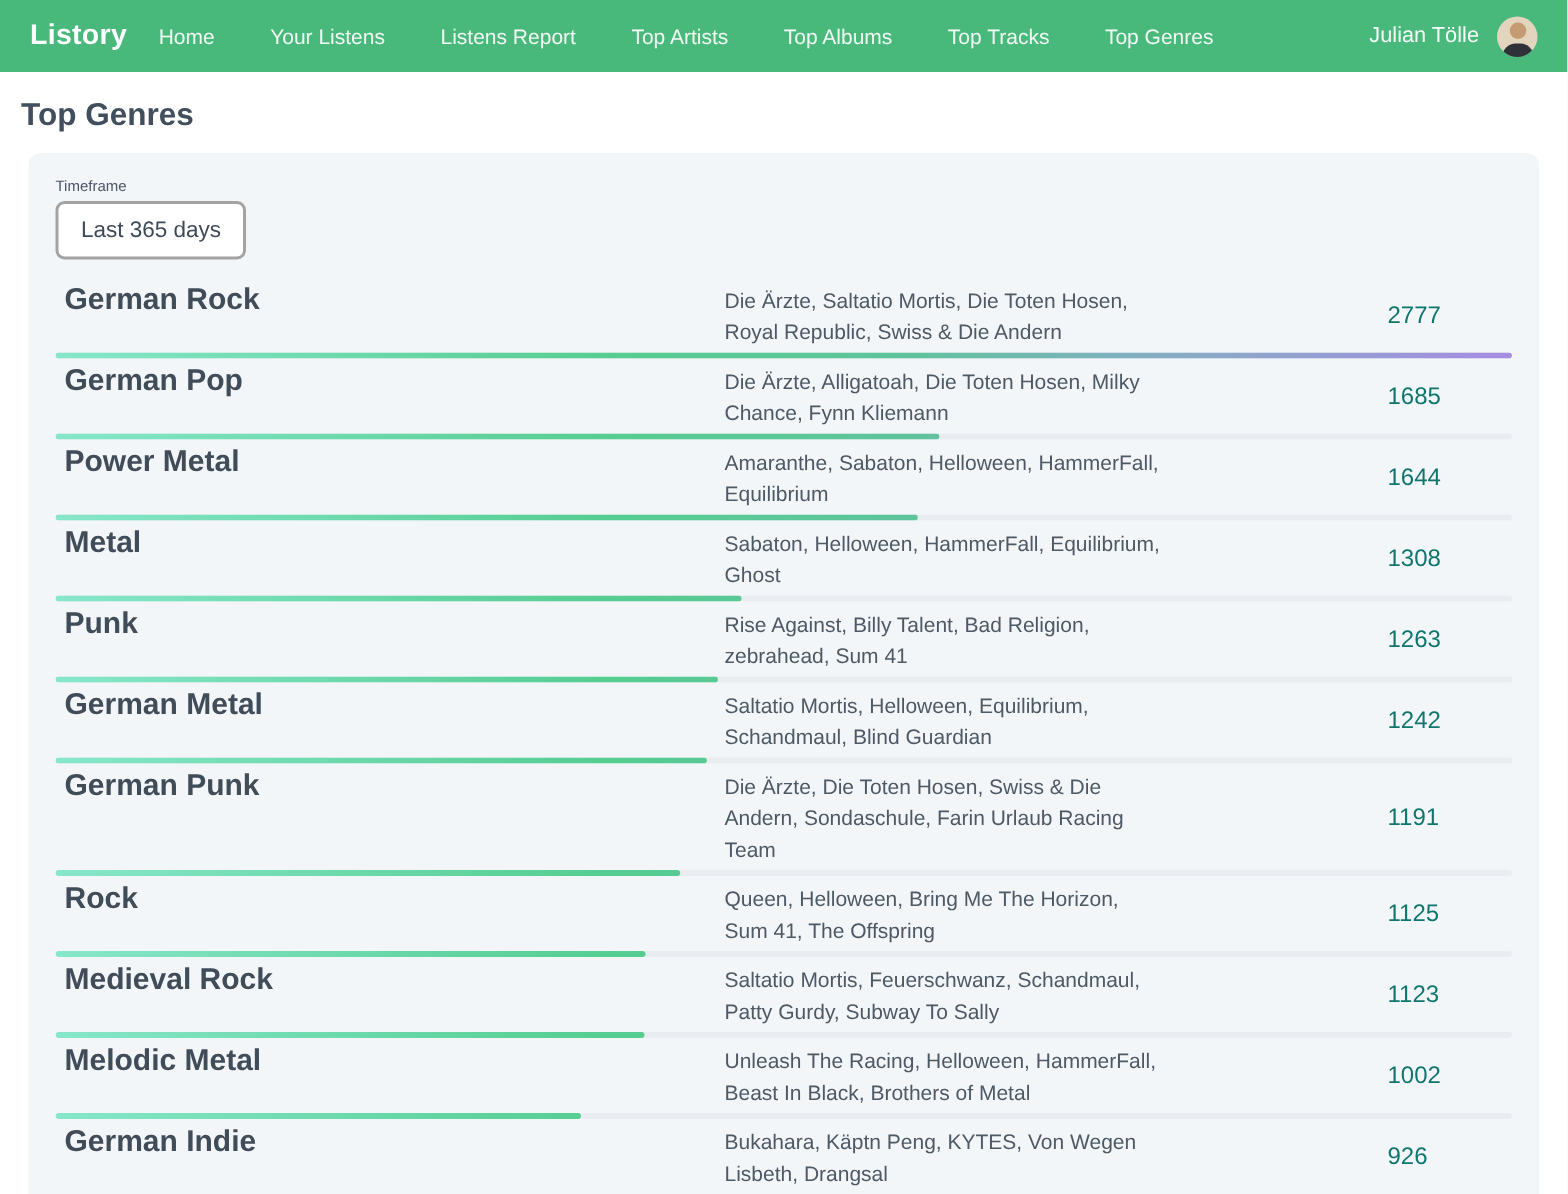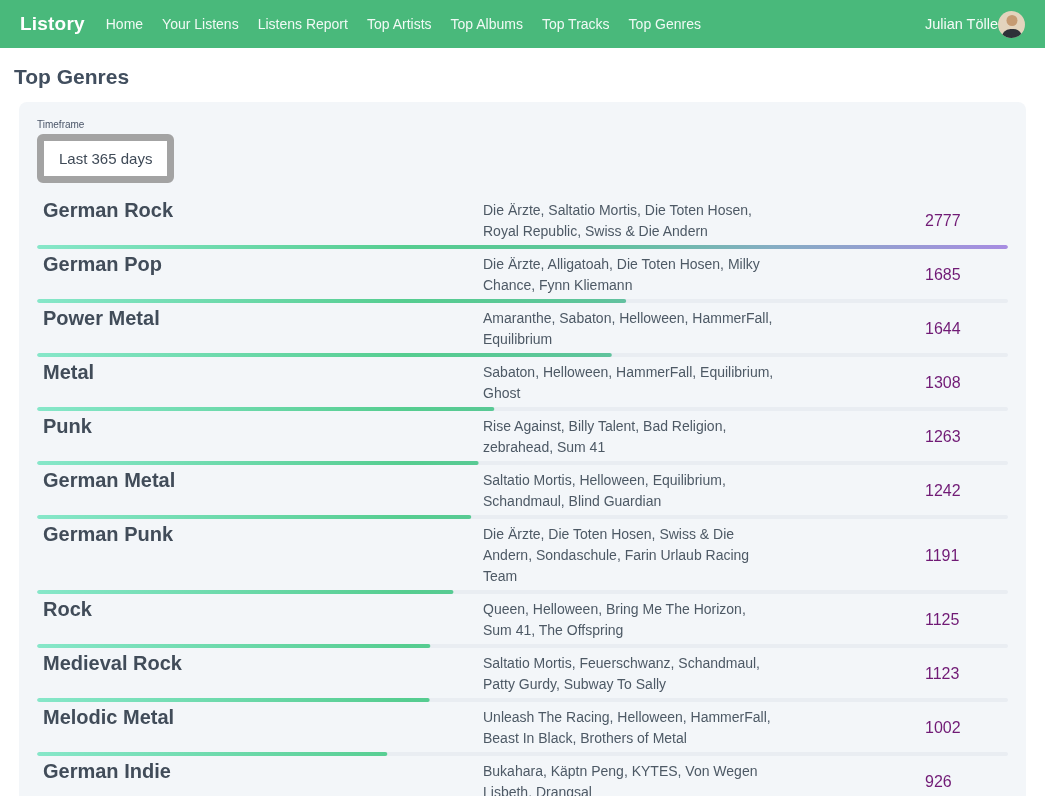--- a/index.html
+++ b/index.html
@@ -18,28 +18,28 @@
     align-items: center;
     padding: 0 20px;
   }
   .brand {
     color: #ffffff;
     font-size: 19px;
     font-weight: 700;
     letter-spacing: .2px;
     cursor: pointer;
   }
-  .nav { display: flex; gap: 19px; margin-left: 21px; }
+  .nav { display: flex; gap: 37px; margin-left: 21px; }
   .nav-link {
     color: rgba(255,255,255,0.92);
     font-size: 14px;
     cursor: pointer;
     white-space: nowrap;
   }
-  .user-area { margin-left: auto; display: flex; align-items: center; }
+  .user-area { margin-left: auto; display: flex; align-items: center; gap: 12px; }
   .user-name { color: rgba(255,255,255,0.95); font-size: 14.5px; }
   .avatar {
     width: 27px; height: 27px; border-radius: 50%;
     background: #e3d4bd; position: relative; overflow: hidden; cursor: pointer;
     flex: 0 0 auto;
   }
   .avatar-head {
     position: absolute; top: 4px; left: 50%; transform: translateX(-50%);
     width: 11px; height: 11px; border-radius: 50%; background: #c59b72;
   }
@@ -65,21 +65,21 @@
   
   .filter-label {
     display: block;
     font-size: 10px;
     color: #4a5568;
     margin-bottom: 4px;
   }
   .timeframe-select {
     font-family: "Liberation Sans", sans-serif;
     background: #ffffff;
-    border: 7px solid #a3a3a3;
+    border: 2px solid #a3a3a3;
     border-radius: 6px;
     padding: 9px 15px;
     font-size: 15px;
     color: #3f4a57;
     cursor: pointer;
     min-width: 110px;
     text-align: left;
   }
 
   
@@ -99,21 +99,21 @@
     line-height: 21px;
   }
   .genre-artists {
     font-size: 14px;
     color: #4d5965;
     line-height: 21px;
     max-width: 292px;
   }
   .genre-count {
     font-size: 16px;
-    color: #701a75;
+    color: #0f766e;
     align-self: center;
     line-height: 20px;
   }
   .bar-track {
     height: 4px;
     margin: 3px 0 5px;
     background: var(--bar_track, #e9edf2);
     border-radius: 2px;
     position: relative;
   }

